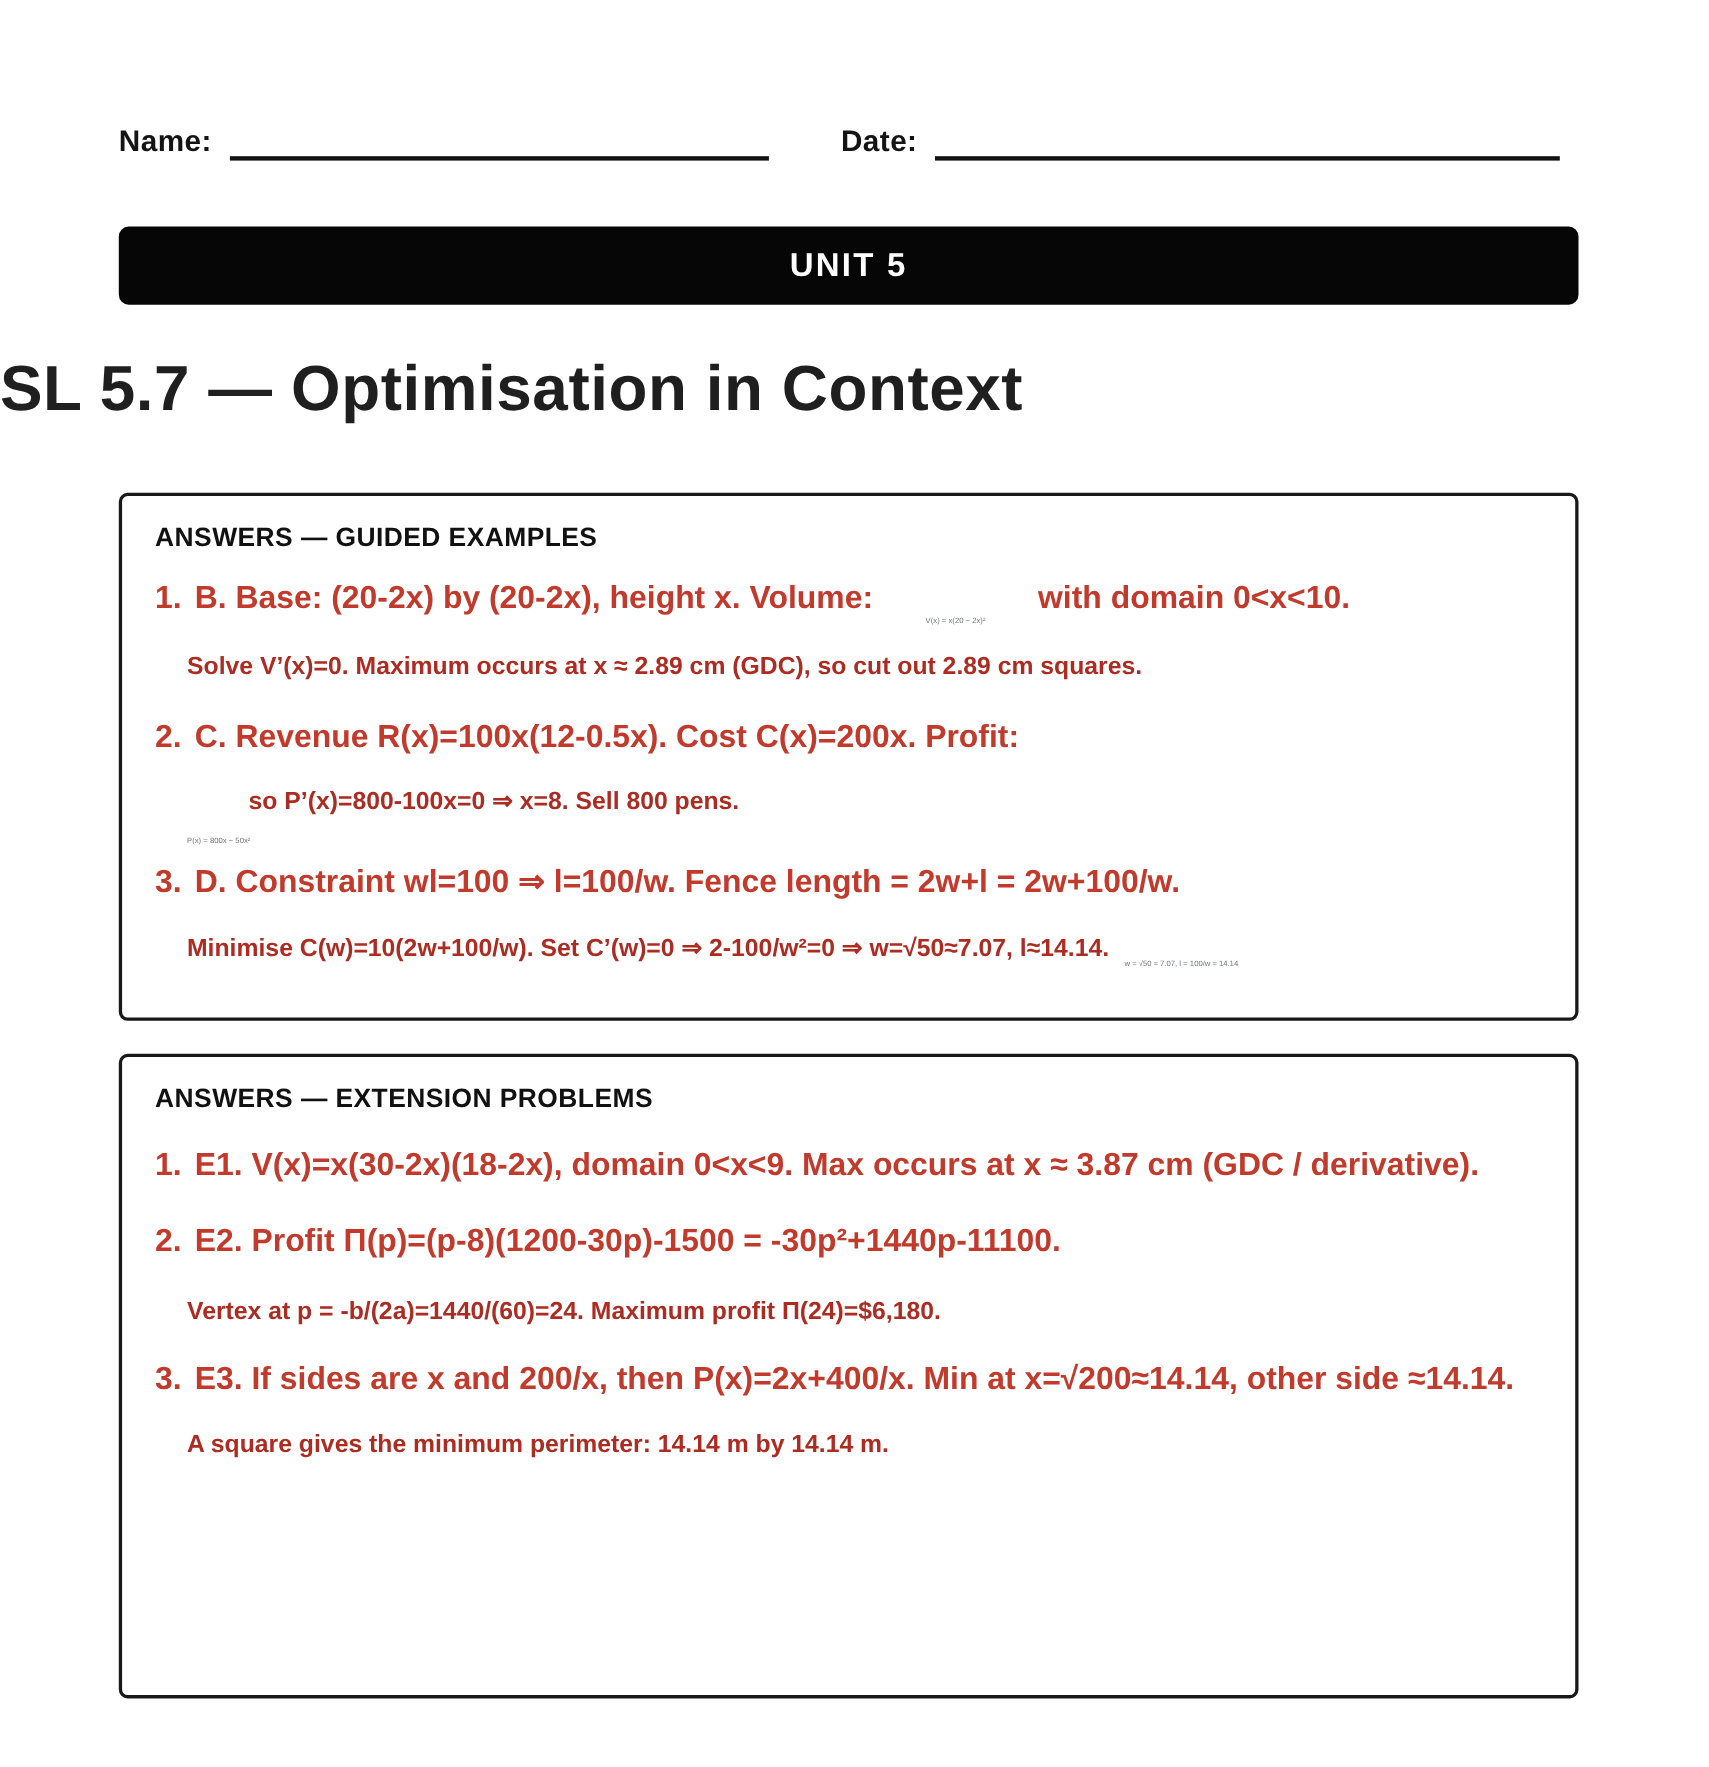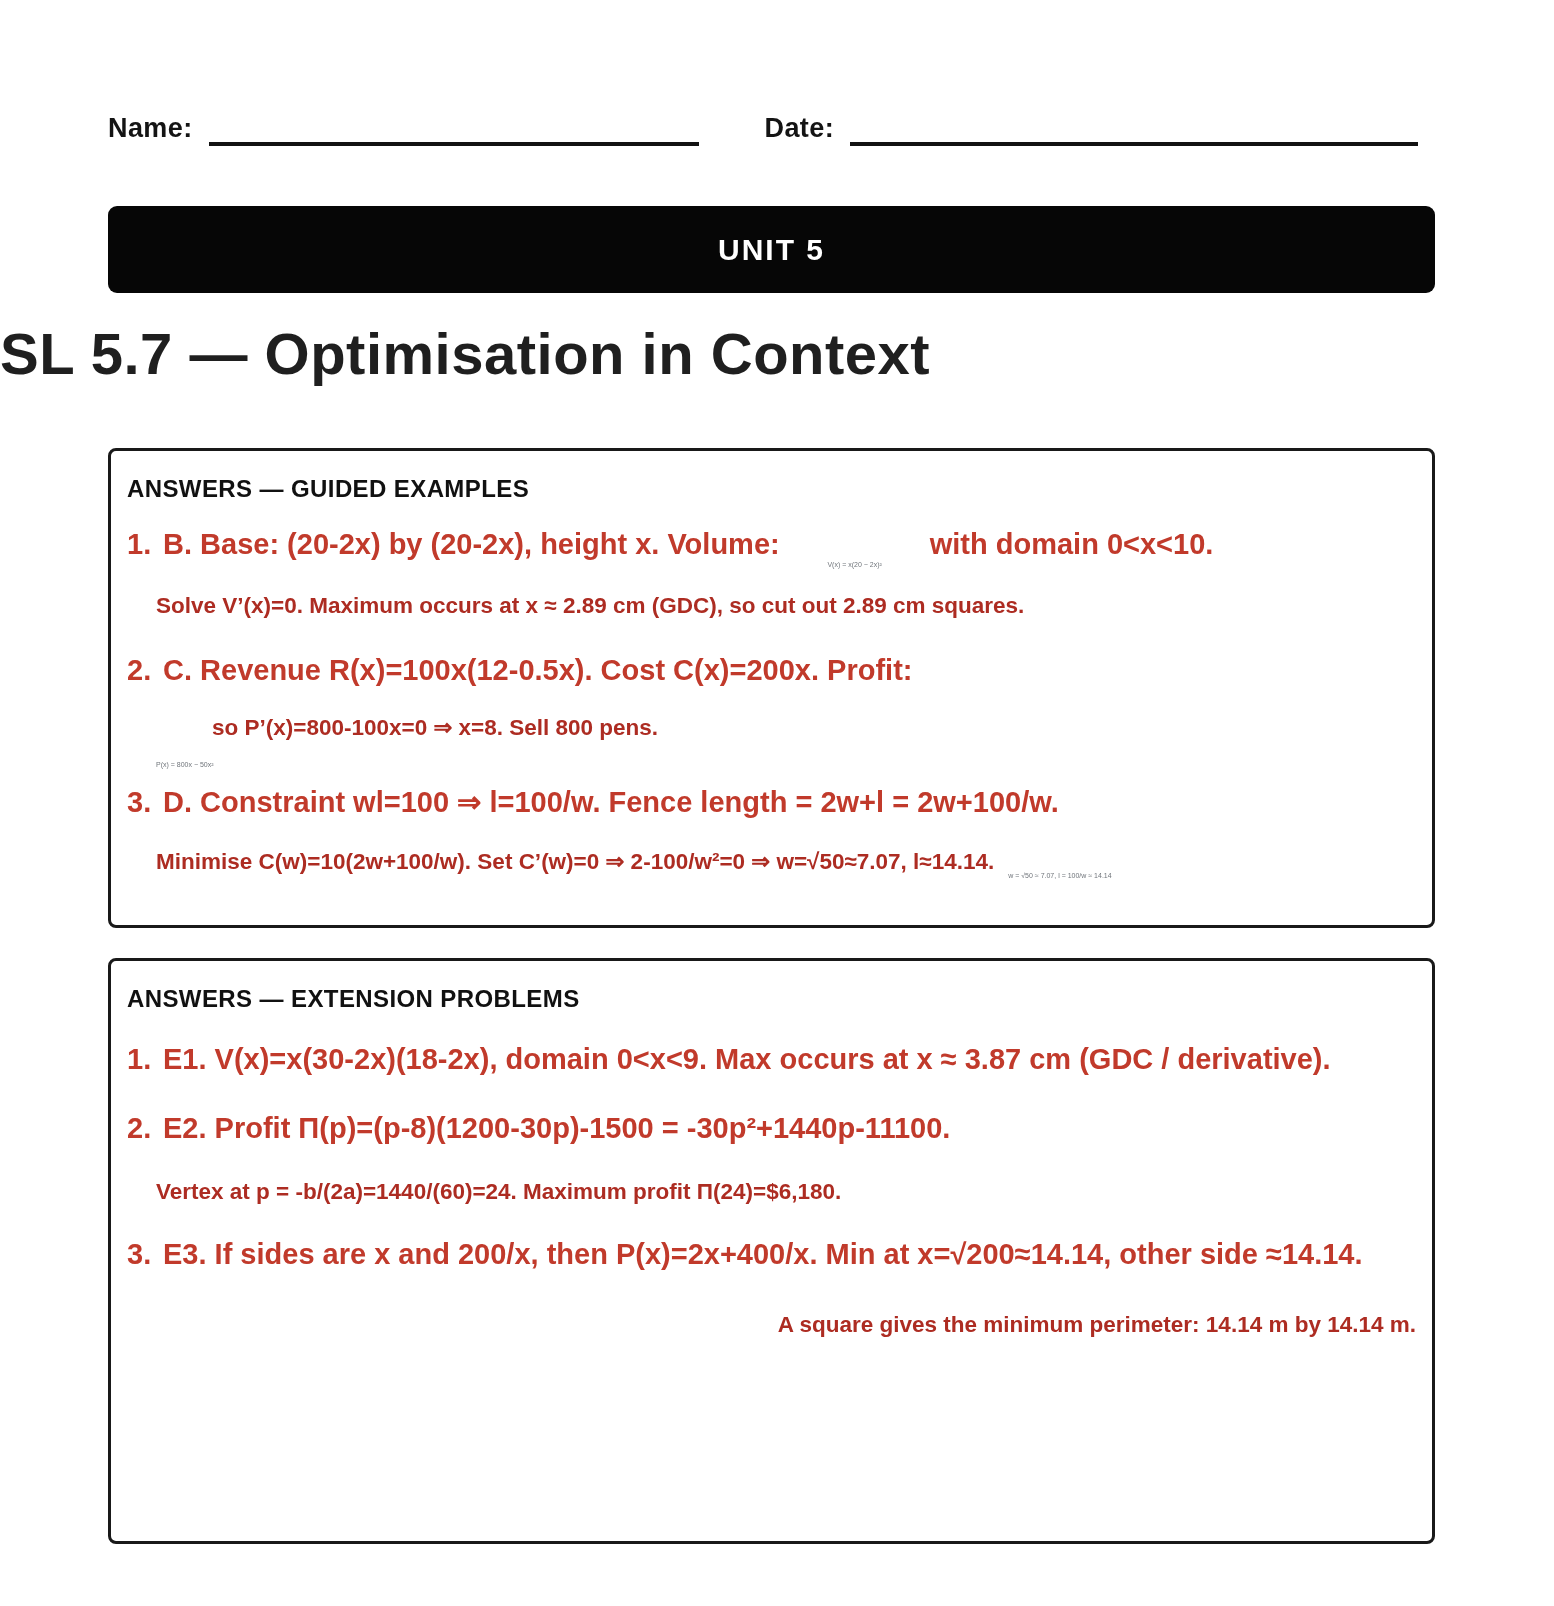--- a/index.html
+++ b/index.html
@@ -23,40 +23,40 @@
   .fill-rule {
     border-bottom: 4px solid #121212; height: 0;
     transform: translateY(-2px);
   }
   .rule-name { width: 490px; margin-left: 16px; }
   .rule-date { flex: 1; margin-left: 16px; }
   .fill-gap { width: 66px; }
 
   
   .unit-banner {
-    position: absolute; top: 206px; left: 108px; width: 1327px; height: 87px;
+    position: absolute; top: 206px; left: 108px; width: 1327px; height: 71px;
     background: #060606; border-radius: 9px;
     display: flex; align-items: center; justify-content: center;
   }
   .unit-banner-text {
     color: #ffffff; font-size: 30px; font-weight: bold; letter-spacing: 2px;
   }
 
   
   .sheet-title {
     position: absolute; top: 320px; left: 0; width: 1554px;
     font-size: 58px; font-weight: bold;
     color: #1f1f1f; letter-spacing: 0.5px;
   }
 
   
   .answer-box {
     position: absolute; left: 108px; width: 1327px;
     border: 3px solid #191919; border-radius: 8px;
-    box-sizing: border-box; padding: 24px 16px; background: #ffffff;
+    box-sizing: border-box; padding: 24px 30px; background: #ffffff;
   }
   .box-guided { top: 448px; height: 480px; }
   .box-extension { top: 958px; height: 586px; }
 
   .box-heading {
     font-size: 24px; font-weight: bold; color: #111111;
     letter-spacing: 0.4px; line-height: 1.2;
   }
 
   .item-main {
@@ -88,21 +88,21 @@
   .g-item2 { margin-top: 32px; }
   .g-sub2  { margin-left: 85px; margin-top: 26px; }
   .g-item3 { margin-top: 16px; }
   .g-sub3  { margin-left: 29px; margin-top: 28px; }
 
   
   .e-item1 { margin-top: 22px; }
   .e-item2 { margin-top: 28px; }
   .e-sub2  { margin-left: 29px; margin-top: 32px; }
   .e-item3 { margin-top: 24px; }
-  .e-sub3  { margin-left: 29px; margin-top: 34px; text-align: right; }
+  .e-sub3  { margin-left: 29px; margin-top: 22px; }
 </style>
 </head>
 <body>
 
 <div class="page">
 
   <div class="fill-row">
     <span class="fill-label">Name:</span>
     <div class="fill-rule rule-name"></div>
     <div class="fill-gap"></div>

